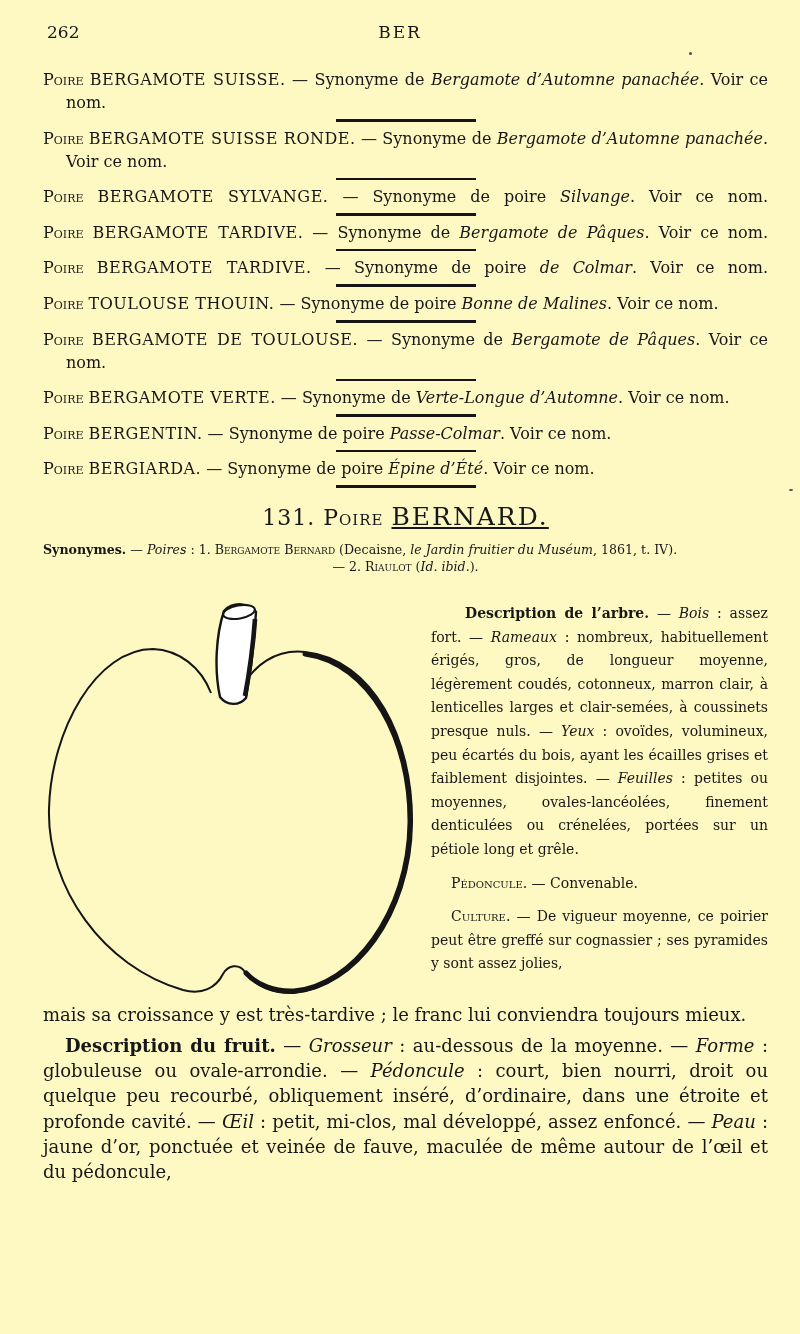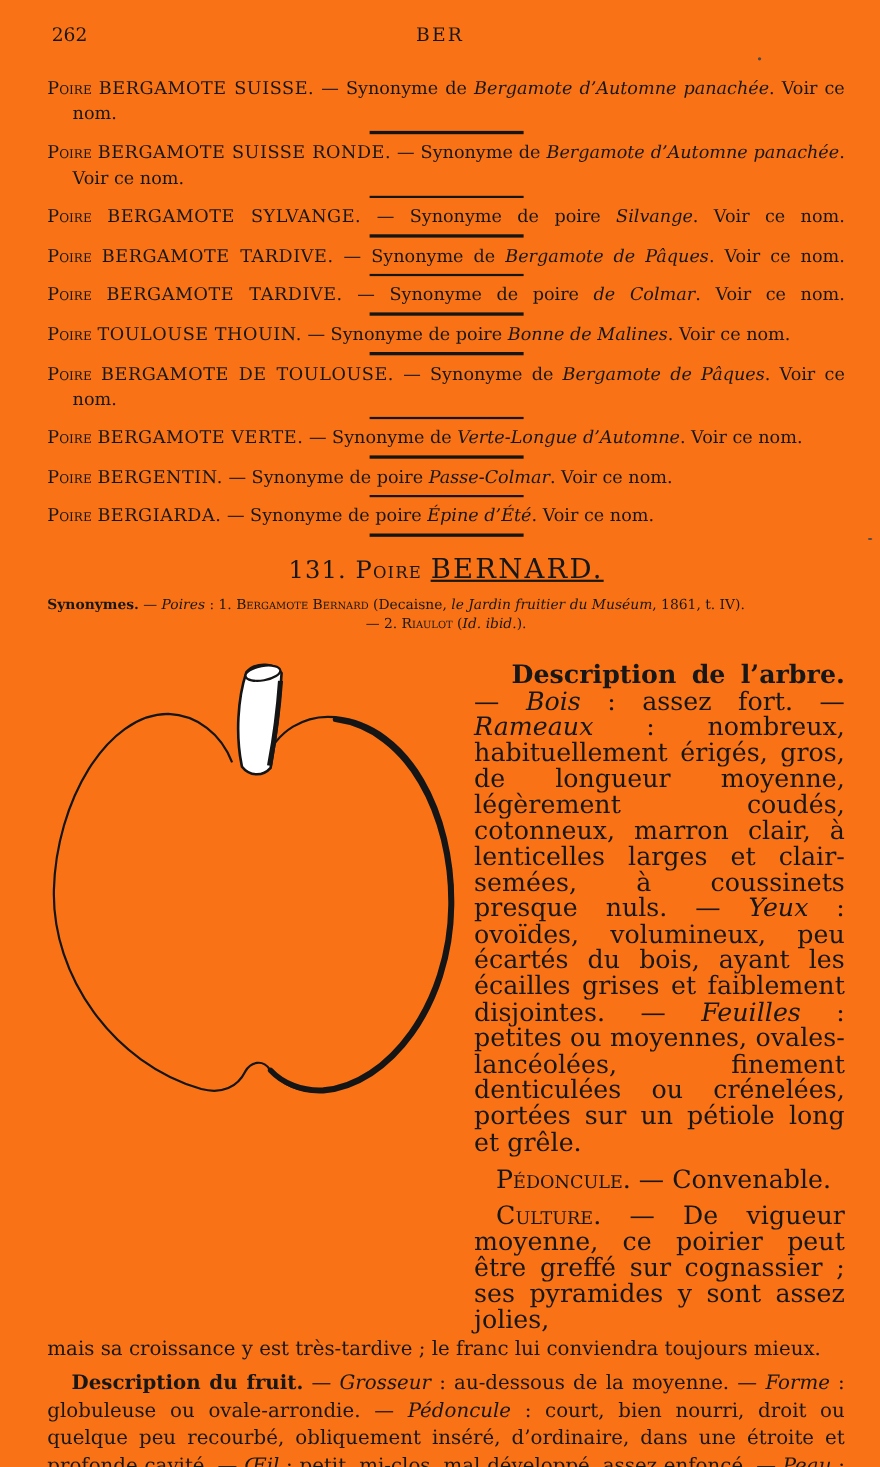--- a/index.html
+++ b/index.html
@@ -1,16 +1,16 @@
 <!DOCTYPE html>
 <html lang="fr"><head>
 <meta charset="utf-8">
 <style>
   html,body{margin:0;padding:0;background:#ffffff;}
-  .page{position:relative;width:800px;height:1334px;background:#f97316;color:#171717;
+  .page{position:relative;width:800px;height:1334px;background:#fef9c3;color:#171717;
         font-family:"DejaVu Serif","Liberation Serif",serif;overflow:hidden;}
   
   .pg-head{position:absolute;top:22px;left:0;width:100%;height:24px;}
   .pg-num{position:absolute;left:47px;top:0;font-size:17px;}
   .pg-title{position:absolute;left:0;top:0;width:100%;text-align:center;font-size:17px;letter-spacing:2px;}
   .speck{position:absolute;background:#4a4a4a;border-radius:50%;}
   .speck1{left:689px;top:52px;width:3px;height:3px;}
   .speck2{left:789px;top:489px;width:4px;height:2px;}
   
   .content{position:absolute;top:68px;left:43px;width:725px;}
@@ -20,21 +20,21 @@
   .rule{width:140px;height:2.6px;background:#151515;margin:5px auto 5px auto;}
   .article-heading{margin:14px 0 10px 0;text-align:center;font-weight:normal;font-size:22px;letter-spacing:1px;}
   .article-heading .name{font-size:25px;letter-spacing:2px;text-decoration:underline;}
   .sc{font-variant:small-caps;}
   .syn{font-size:12.6px;line-height:17px;margin:0;text-align:justify;}
   .syn-l2{text-align:center;}
   .mid{display:flex;margin-top:10px;}
   .figure{flex:0 0 388px;width:388px;}
   .figure svg{display:block;margin:14px 0 0 0;}
   .rightcol{flex:1;padding-top:17px;}
-  .para{font-size:23px;line-height:23.6px;text-align:justify;margin:0;}
+  .para{font-size:14px;line-height:23.6px;text-align:justify;margin:0;}
   .indent1{text-indent:34px;}
   .fert{margin-top:11px;text-indent:20px;}
   .cult{margin-top:9px;text-indent:20px;}
   .fullline{font-size:18px;line-height:24px;margin:2px 0 0 0;text-align:justify;}
   .fruit{font-size:18px;line-height:25.2px;margin:6px 0 0 0;text-indent:22px;text-align:justify;}
   
   .seg-b{font-weight:bold;}
   .seg-i{font-style:italic;}
   .seg-sc{font-variant:small-caps;text-align:right;}
   .seg-hw{letter-spacing:.5px;}

